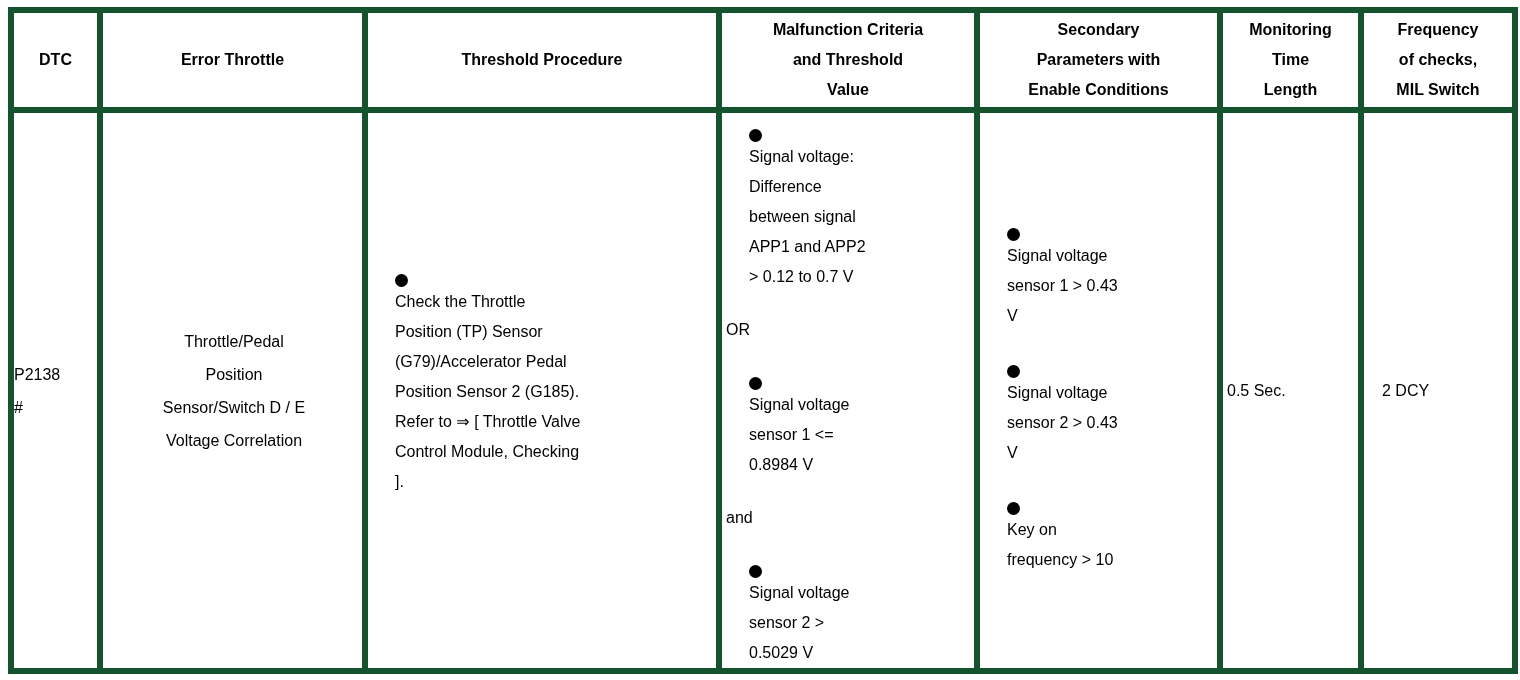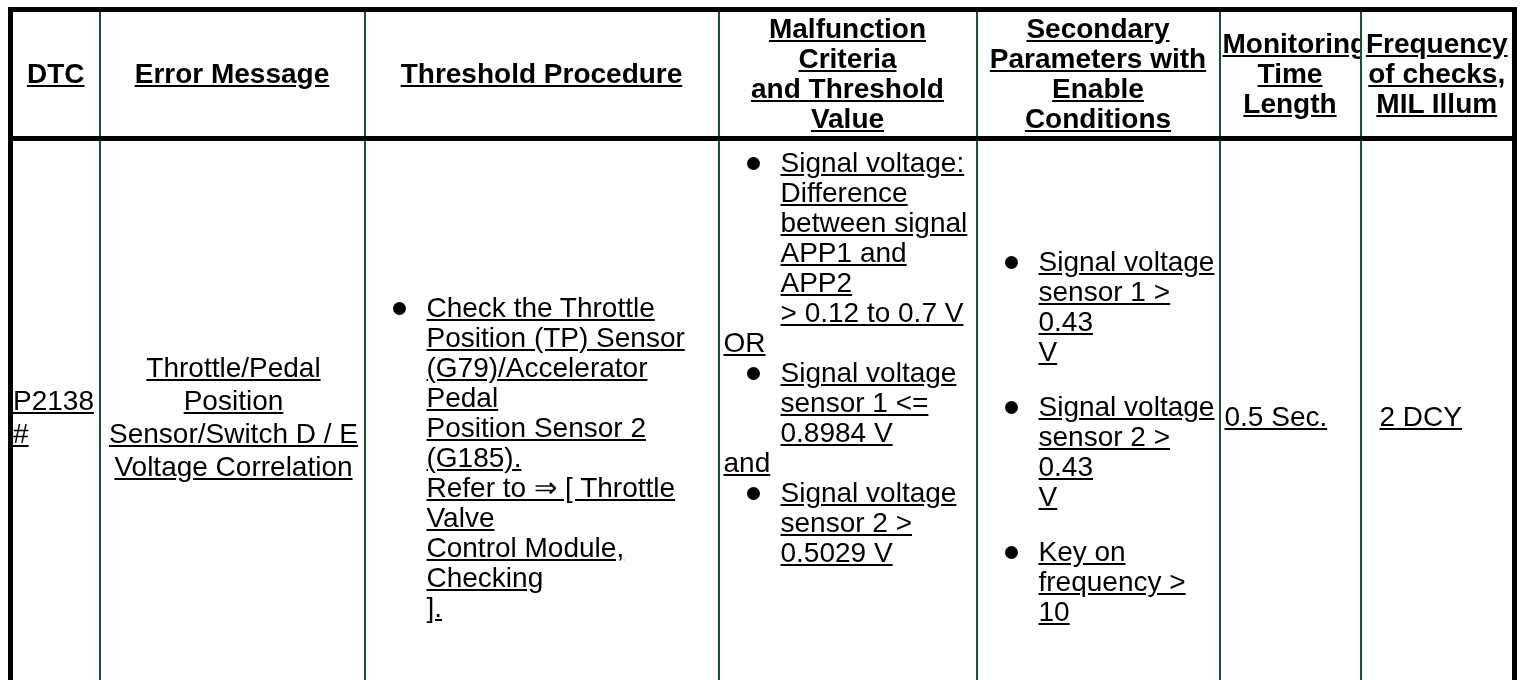--- a/index.html
+++ b/index.html
@@ -20,27 +20,26 @@
     position: absolute;
     left: 8px;
     top: 7px;
     width: 1504px;
     height: 660px;
     border-collapse: collapse;
     table-layout: fixed;
     border: 5px solid #000;
   }
   th, td {
-    border: 2px solid #14532d;
+    border: 6px solid #14532d;
     padding: 0;
-    font-size: 28px;
+    font-size: 16px;
     line-height: 30px;
     vertical-align: middle;
     overflow: hidden;
-    text-decoration: underline;
   }
   thead tr { height: 97px; }
   tbody tr { height: 556px; }
   th {
     font-weight: bold;
     text-align: center;
     white-space: pre-line;
     border-bottom: 5px solid #000;
     padding: 2px 2px;
   }
@@ -54,35 +53,36 @@
 
   
   .cell-diag { vertical-align: top; padding-top: 152px; }
 
   
   .bullet-item {
     display: flex;
     align-items: flex-start;
     padding-left: 27px;
     padding-right: 4px;
+    flex-direction: column;
   }
   .bullet {
     flex: none;
     width: 13px;
     height: 13px;
     margin-top: 9px;
     margin-right: 21px;
     border-radius: 50%;
     background: #000;
   }
   .btext { white-space: pre-line; }
 
   
   .cell-malf { vertical-align: top; padding-top: 7px; }
-  .malf-block + .malf-block { }
+  .malf-block + .malf-block { margin-top: 23px; }
   .connector { padding-left: 4px; white-space: pre-line; }
 
   
   .cell-sec { vertical-align: top; padding-top: 106px; }
   .sec-block + .sec-block { margin-top: 25px; }
 
   
   .cell-mon { padding-left: 4px; }
   .cell-freq { padding-left: 18px; }
 </style>
@@ -96,34 +96,34 @@
       <col style="width:265px">
       <col style="width:354px">
       <col style="width:258px">
       <col style="width:243px">
       <col style="width:141px">
       <col style="width:154px">
     </colgroup>
     <thead>
       <tr>
         <th>DTC</th>
-        <th>Error Message</th>
+        <th>Error Throttle</th>
         <th>Threshold Procedure</th>
         <th>Malfunction Criteria
 and Threshold
 Value</th>
         <th>Secondary
 Parameters with
 Enable Conditions</th>
         <th>Monitoring
 Time
 Length</th>
         <th>Frequency
 of checks,
-MIL Illum</th>
+MIL Switch</th>
       </tr>
     </thead>
     <tbody>
       <tr>
 
         <td class="cell-dtc">
           <div>P2138</div>
           <div>#</div>
         </td>
 

